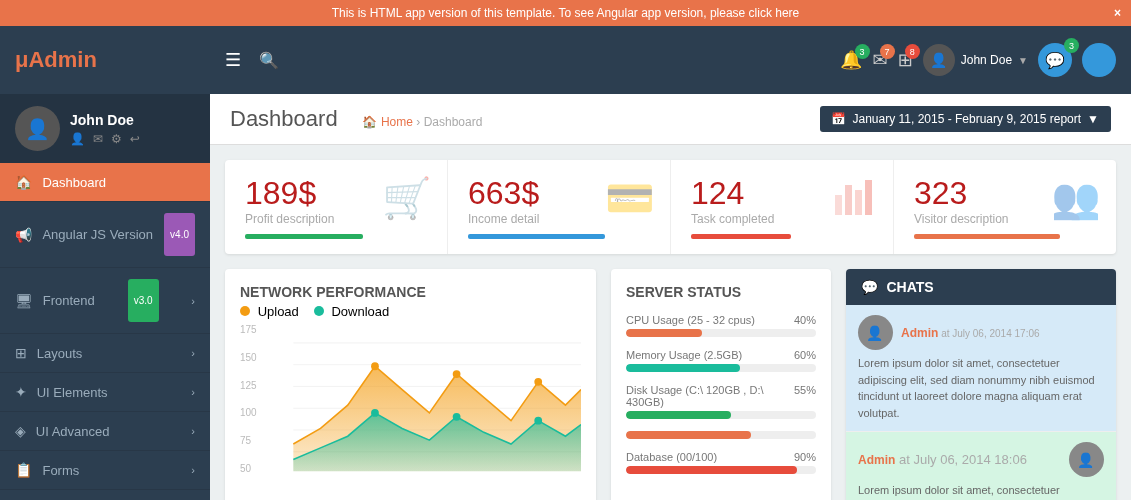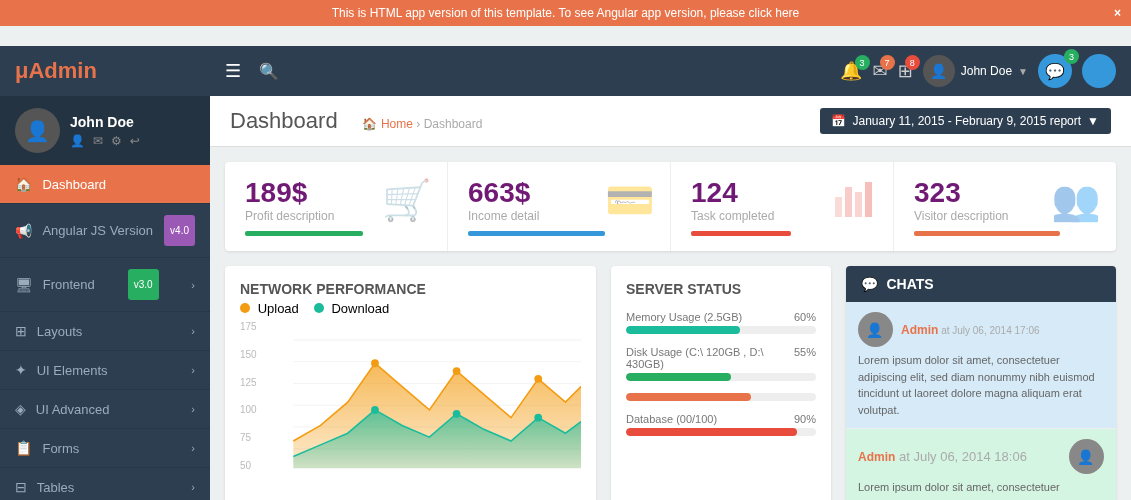--- a/index.html
+++ b/index.html
@@ -15,25 +15,24 @@
       position: relative;
     }
     .top-bar .close-x {
       position: absolute; right: 10px; top: 50%; transform: translateY(-50%);
       cursor: pointer; font-weight: bold;
     }
 
     
     .header {
       background: #2c3e50;
-      height: 50px;
+      height: 68px;
       display: flex;
       align-items: center;
       padding: 0 15px;
-      margin-top: 20px;
     }
     .header .brand {
       color: white;
       font-size: 22px;
       font-weight: bold;
       width: 210px;
       flex-shrink: 0;
     }
     .header .brand span { color: #e8734a; }
     .header-icons {
@@ -101,21 +100,21 @@
       border-bottom: 1px solid #283747;
       color: #9aacbb;
       font-size: 13px;
       position: relative;
     }
     .sidebar-item.active { background: #e8734a; color: white; }
     .sidebar-item .item-icon { margin-right: 10px; font-size: 14px; }
     .sidebar-item .chevron { margin-left: auto; font-size: 11px; }
     .sidebar-badge {
       margin-left: auto; background: #9b59b6; color: white;
-      font-size: 10px; padding: 10px 6px; border-radius: 3px;
+      font-size: 10px; padding: 16px 6px; border-radius: 3px;
     }
     .sidebar-badge.green-badge { background: #27ae60; }
     .sidebar-badge.hot-badge { background: #4c1d95; }
 
     
     .content {
       flex: 1;
       overflow-y: auto;
       background: #ecf0f1;
     }
@@ -146,21 +145,21 @@
       box-shadow: 0 1px 3px rgba(0,0,0,0.1);
       overflow: hidden;
     }
     .stat-card {
       flex: 1;
       padding: 15px 20px;
       border-right: 1px solid #eee;
       position: relative;
     }
     .stat-card:last-child { border-right: none; }
-    .stat-value { font-size: 28px; color: #701a75; font-weight: 700; }
+    .stat-value { font-size: 32px; color: #b91c1c; font-weight: 400; }
     .stat-label { font-size: 12px; color: #aaa; margin-bottom: 8px; }
     .stat-icon {
       position: absolute; right: 15px; top: 15px;
       font-size: 40px; opacity: 0.4;
     }
     .stat-icon.green { color: #27ae60; }
     .stat-icon.blue { color: #3498db; }
     .stat-icon.red { color: #e74c3c; }
     .stat-icon.orange { color: #e8734a; }
     .stat-bar {
@@ -463,20 +462,29 @@
             <circle cx="345" cy="100" r="5" fill="#1abc9c"></circle>
           </svg>
         </div>
       </div>
 
       <div class="server-panel">
         <div class="panel-title">SERVER STATUS</div>
         <div style="height:10px;"></div>
         <div class="server-item">
           <div class="server-item-label">
+            <span>CPU Usage (25 - 32 cpus)</span>
+            <span>40%</span>
+          </div>
+          <div class="server-bar-bg">
+            <div class="server-bar-fill bar-orange-fill" style="width:40%;"></div>
+          </div>
+        </div>
+        <div class="server-item">
+          <div class="server-item-label">
             <span>Memory Usage (2.5GB)</span>
             <span>60%</span>
           </div>
           <div class="server-bar-bg">
             <div class="server-bar-fill bar-teal-fill" style="width:60%;"></div>
           </div>
         </div>
         <div class="server-item">
           <div class="server-item-label">
             <span>Disk Usage (C:\ 120GB , D:\ 430GB)</span>

